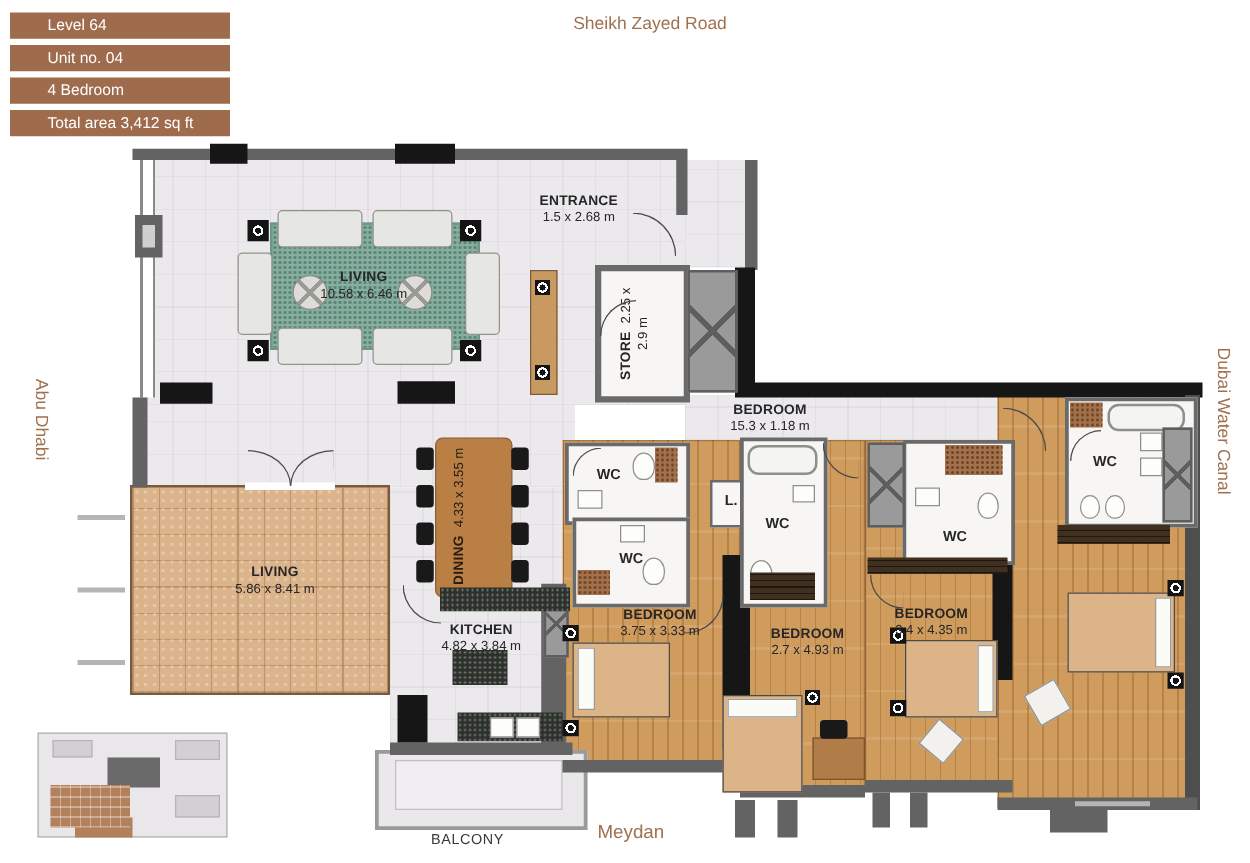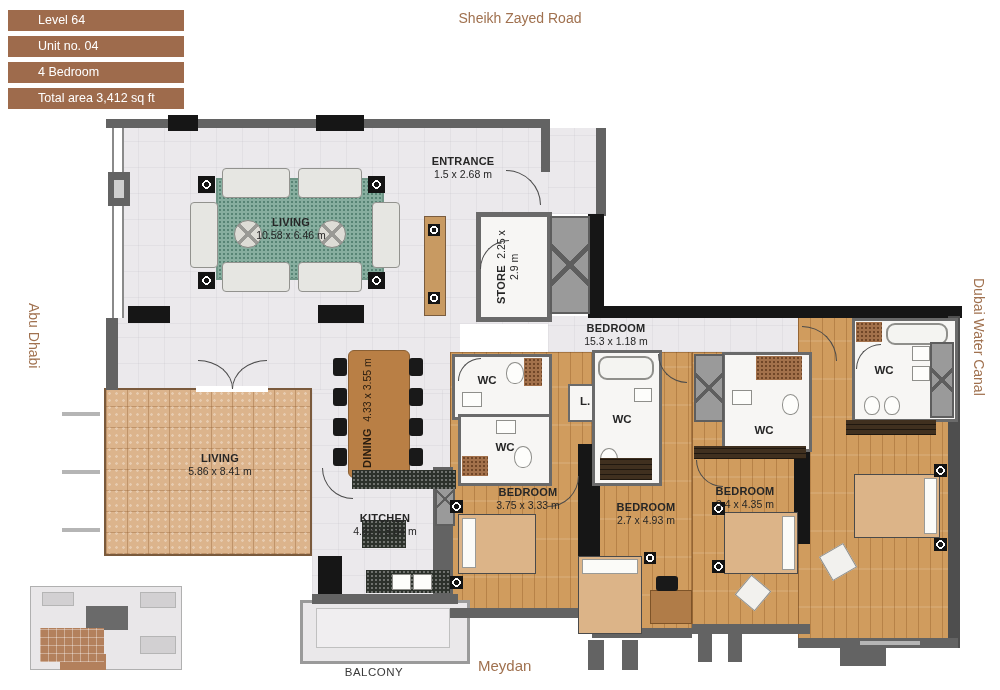--- a/index.html
+++ b/index.html
@@ -246,21 +246,21 @@
     <div class="dims">1.5 x 2.68 m</div>
   </div>
   <div class="a rl" style="left:560px;top:322px;width:112px;">
     <div>BEDROOM</div>
     <div class="dims">15.3 x 1.18 m</div>
   </div>
   <div class="a rl" style="left:150px;top:452px;width:140px;">
     <div>LIVING</div>
     <div class="dims">5.86 x 8.41 m</div>
   </div>
-  <div class="a rl" style="left:325px;top:512px;width:120px;">
+  <div class="a rl" style="left:325px;top:498px;width:120px;">
     <div>KITCHEN</div>
     <div class="dims">4.82 x 3.84 m</div>
   </div>
   <div class="a rl" style="left:468px;top:486px;width:120px;">
     <div>BEDROOM</div>
     <div class="dims">3.75 x 3.33 m</div>
   </div>
   <div class="a rl" style="left:596px;top:501px;width:100px;">
     <div>BEDROOM</div>
     <div class="dims">2.7 x 4.93 m</div>

